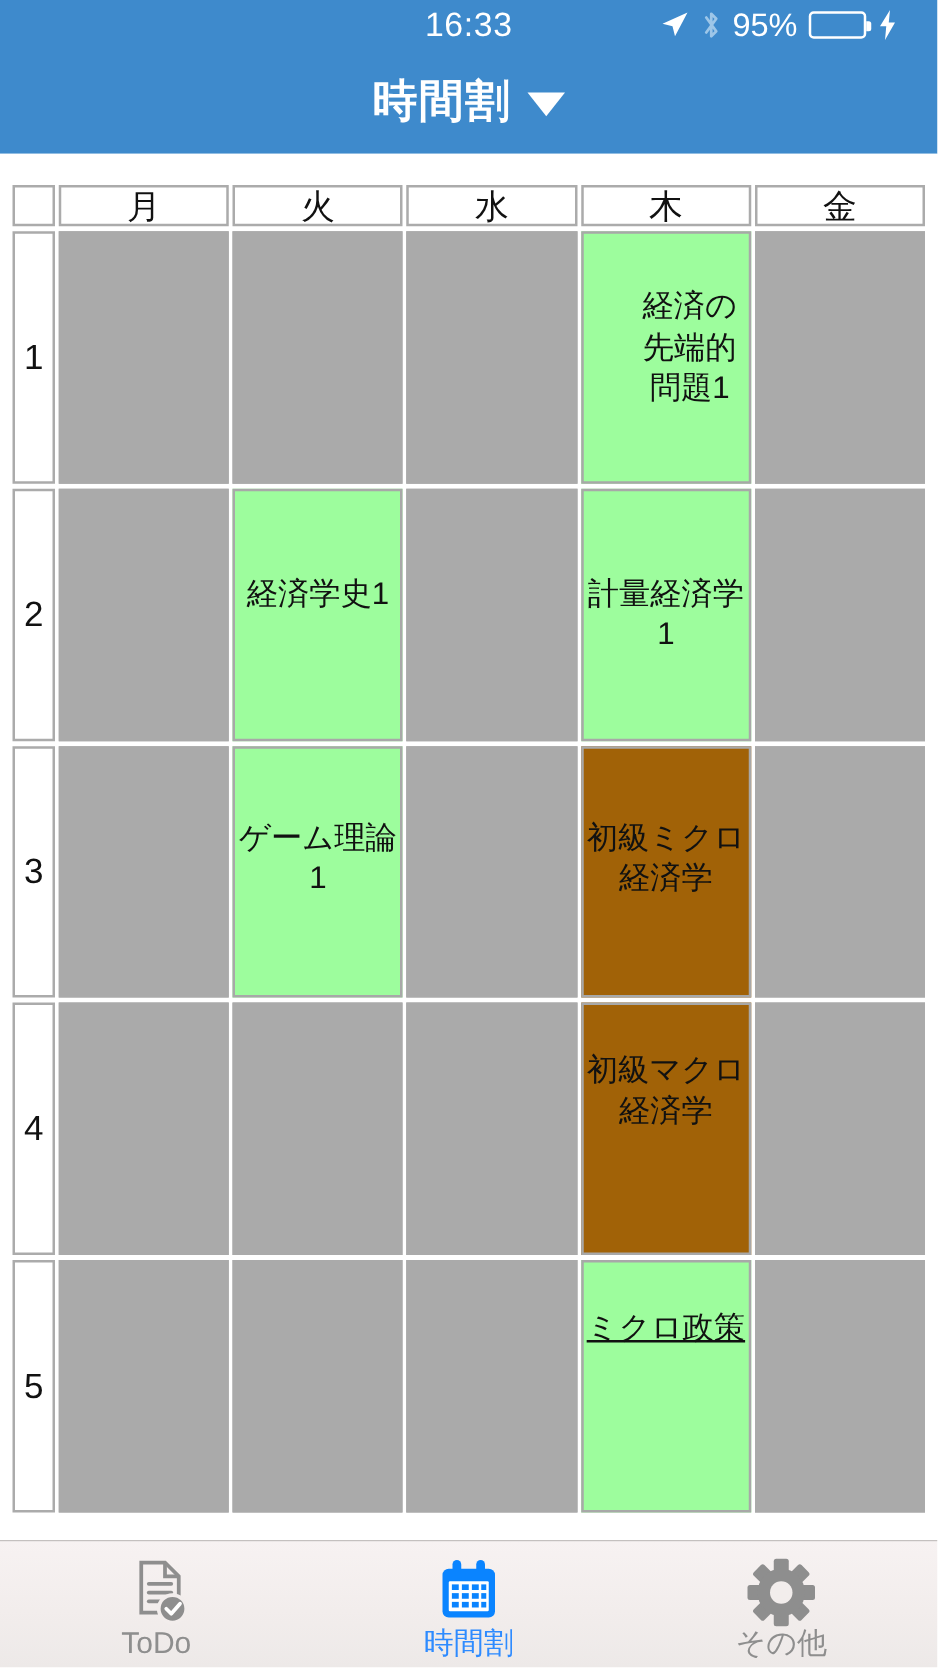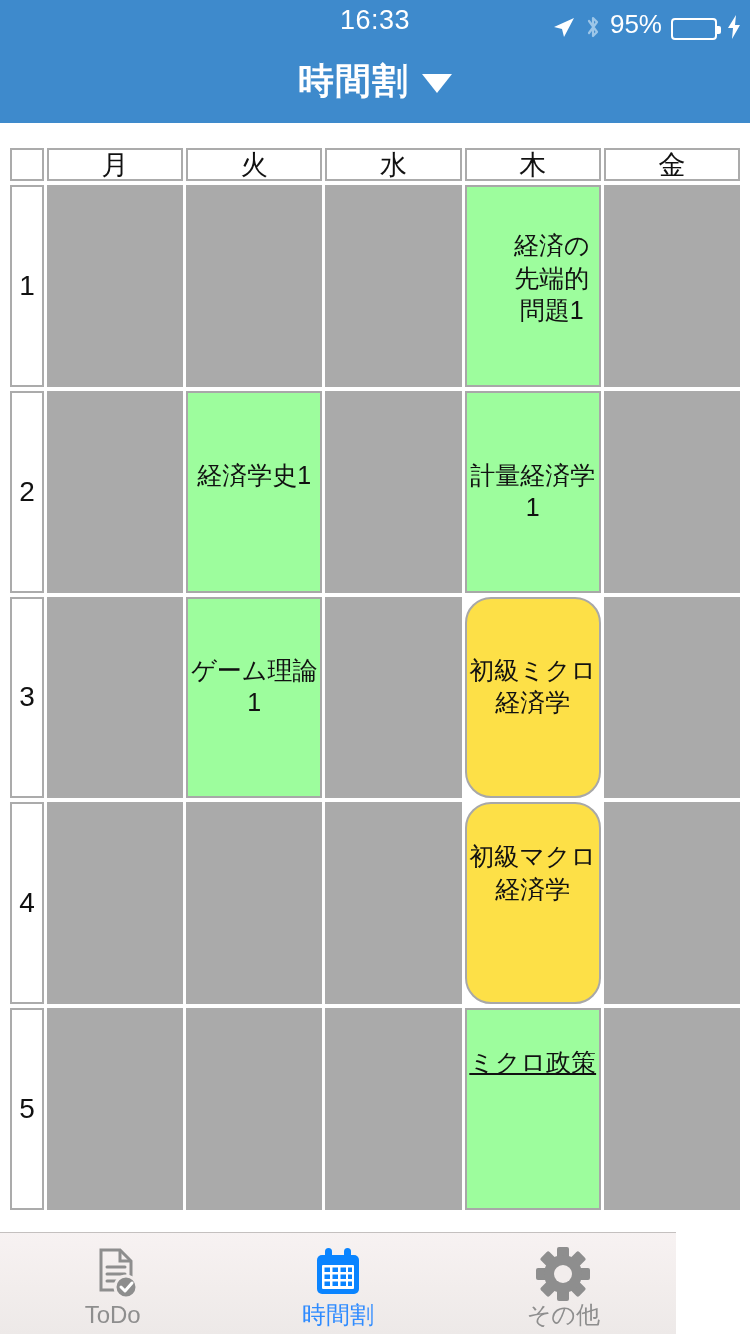--- a/index.html
+++ b/index.html
@@ -26,22 +26,22 @@
   .dot.filled { background: #ffffff; }
   .dot.empty { background: transparent; }
   .sb-carrier { font-size: 26px; letter-spacing: 0.5px; }
   .sb-net { font-size: 26px; margin-left: 18px; }
   .sb-center {
     position: absolute; left: 0; right: 0; top: 0; height: 40px;
     display: flex; align-items: center; justify-content: center;
     font-size: 27px; letter-spacing: 0.5px;
   }
   .sb-right {
-    position: absolute; right: 8px; top: 0; height: 40px;
-    display: flex; align-items: flex-end; gap: 9px;
+    position: absolute; right: 32px; top: 0; height: 40px;
+    display: flex; align-items: center; gap: 9px;
   }
   .icon-loc svg, .icon-bt svg, .icon-bolt svg { display: block; }
   .sb-batpct { font-size: 26px; }
   .battery {
     position: relative; width: 46px; height: 22px;
     border: 2px solid #ffffff; border-radius: 4px;
     padding: 2px;
   }
   .battery::after {
     content: ""; position: absolute; right: -6px; top: 6px;
@@ -106,32 +106,32 @@
     border: 2px solid #ABABAB;
     display: flex; align-items: flex-start; justify-content: center;
     padding: 12px 2px 0 2px;
     font-size: 25px; line-height: 1.30; color: #111111;
     text-align: center;
     word-break: break-all;
     overflow: hidden;
   }
   .cell-slot.empty { background: #AAAAAA; border-color: #AAAAAA; }
   .cell-slot.green { background: #9DFD9D; border-color: #A8A8A8; }
-  .cell-slot.yellow { background: #fde047; border-color: #A8A8A8; border-radius: 26px; }
+  .cell-slot.yellow { background: #a16207; border-color: #A8A8A8; }
   .cell-slot .label { display: block; }
   .cell-slot.r1 { padding-top: 42px; padding-left: 40px; }
   .cell-slot.r2 { padding-top: 66px; }
   .cell-slot.r3 { padding-top: 55px; }
   .cell-slot.r4 { padding-top: 36px; }
   .cell-slot.r5 { padding-top: 36px; text-decoration: underline; }
 
   
   .tabbar {
     position: absolute; left: 0; bottom: 0;
-    width: 676px; height: 102px;
+    width: 750px; height: 102px;
     background: linear-gradient(to bottom, #F7F2F2 0%, #F2EDEC 55%, #EDE9E8 100%);
     border-top: 1px solid #C4C0BF;
     display: flex;
     margin-top: 28px;
   }
   .tab {
     flex: 1 1 0;
     display: flex; flex-direction: column;
     align-items: center; justify-content: center;
     gap: 2px;

